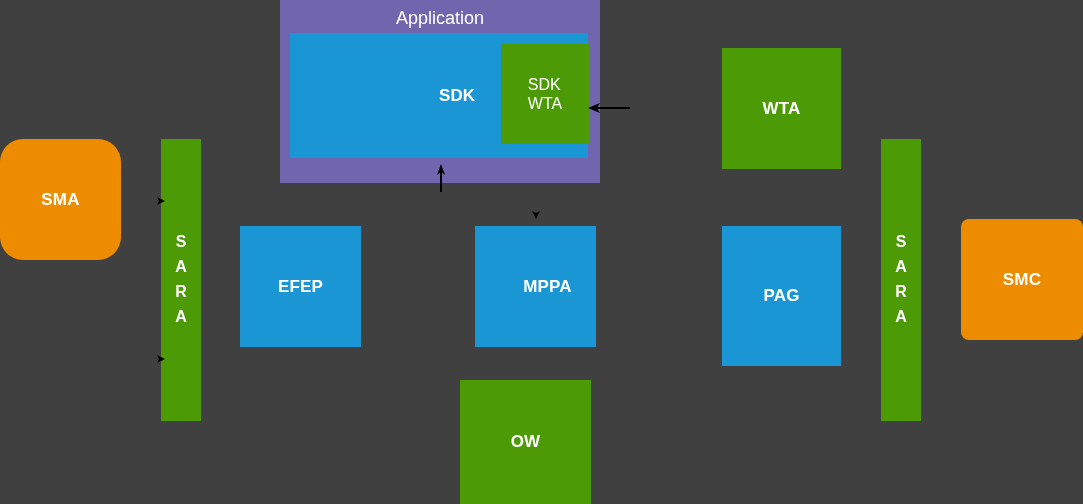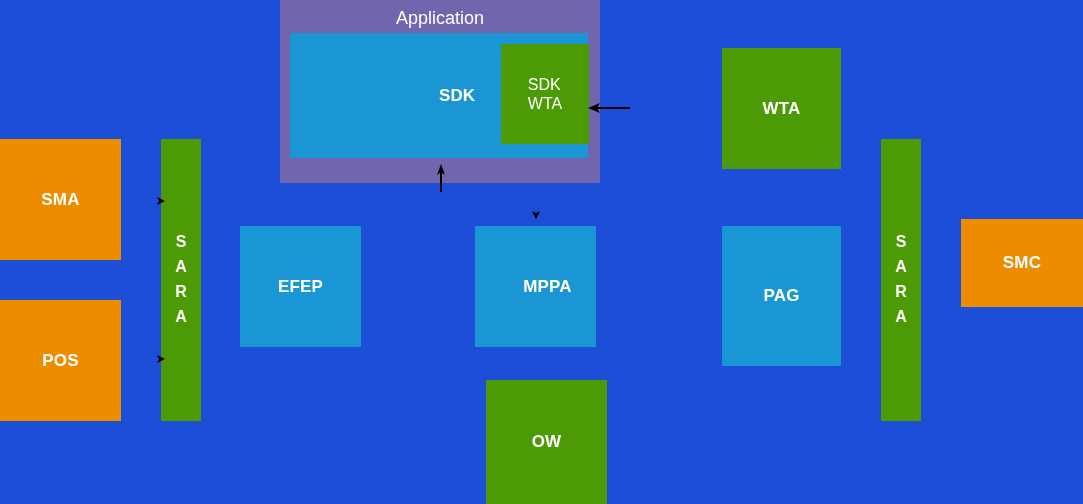--- a/index.html
+++ b/index.html
@@ -7,21 +7,21 @@
     padding: 0;
     background: #000000;
   }
   body {
     font-family: "Liberation Sans", sans-serif;
   }
   #canvas {
     position: relative;
     width: 1083px;
     height: 504px;
-    background: #1d4ed8;
+    background: #404040;
     overflow: hidden;
   }
   .node {
     position: absolute;
     display: flex;
     align-items: center;
     justify-content: center;
     box-sizing: border-box;
     color: #ffffff;
     font-weight: bold;
@@ -115,36 +115,35 @@
 
   <div id="app-container">
     <div id="app-title">Application</div>
     <div id="sdk-box">
       <div id="sdk-label">SDK</div>
       <div id="sdk-wta-box" style="white-space: pre-line;">SDK
 WTA</div>
     </div>
   </div>
 
-  <div class="node orange" style="left:0px;top:139px;width:121px;height:121px;">SMA</div>
-  <div class="node orange" style="left:0px;top:300px;width:121px;height:121px;">POS</div>
+  <div class="node orange" style="left:0px;top:139px;width:121px;height:121px;border-radius:23px;">SMA</div>
   <div class="node green vertical" style="left:161px;top:139px;width:40px;height:282px;">S
 A
 R
 A</div>
   <div class="node blue" style="left:240px;top:219px;width:121px;height:121px;">EFEP</div>
   <div class="node blue" style="left:475px;top:219px;width:121px;height:121px;padding-left:24px;">MPPA</div>
-  <div class="node green" style="left:486px;top:380px;width:121px;height:124px;">OW</div>
+  <div class="node green" style="left:460px;top:380px;width:131px;height:124px;">OW</div>
   <div class="node green" style="left:722px;top:48px;width:119px;height:121px;">WTA</div>
   <div class="node blue" style="left:722px;top:219px;width:119px;height:140px;">PAG</div>
   <div class="node green vertical" style="left:881px;top:139px;width:40px;height:282px;">S
 A
 R
 A</div>
-  <div class="node orange" style="left:961px;top:219px;width:122px;height:88px;">SMC</div>
+  <div class="node orange" style="left:961px;top:219px;width:122px;height:121px;border-radius:8px;">SMC</div>
 
   <svg class="arrow" style="left:586px;top:99px;" width="45" height="18" viewBox="0 0 45 18">
     <line x1="44" y1="9" x2="10" y2="9" stroke="#000000" stroke-width="2"></line>
     <polygon points="2,9 14,4 11,9 14,14" fill="#000000"></polygon>
   </svg>
 
   <svg class="arrow" style="left:433px;top:163px;" width="16" height="30" viewBox="0 0 16 30">
     <line x1="8" y1="29" x2="8" y2="8" stroke="#000000" stroke-width="2"></line>
     <polygon points="8,1 4,12 8,9 12,12" fill="#000000"></polygon>
   </svg>

